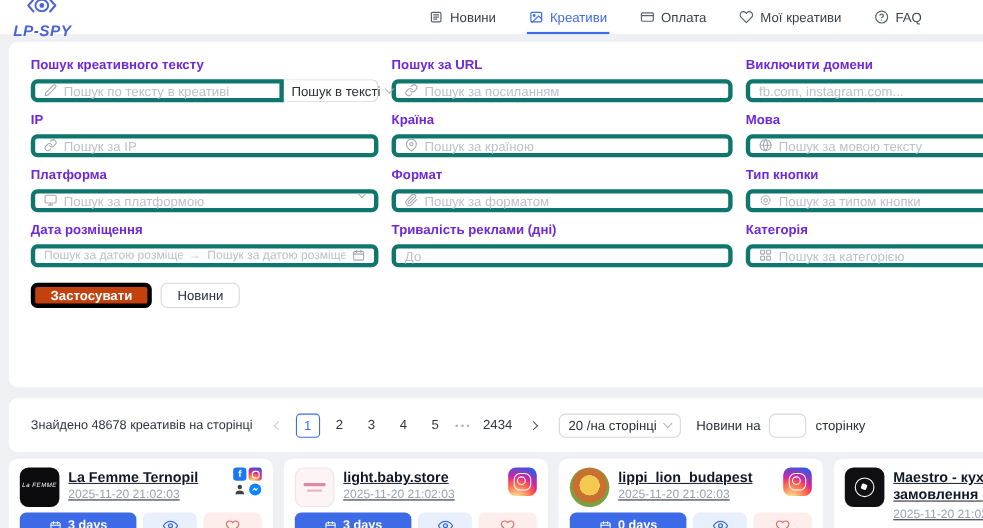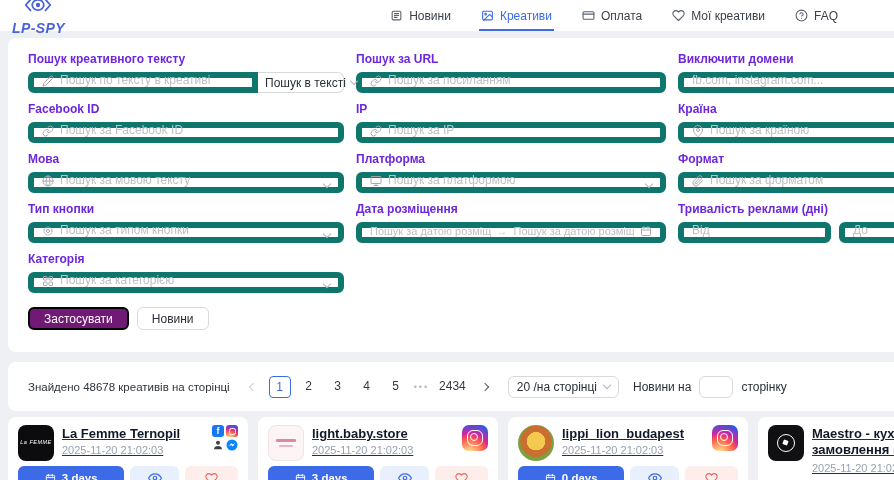--- a/index.html
+++ b/index.html
@@ -28,22 +28,22 @@
   }
   
   .panel {
     position:absolute; left:8px; top:38px; width:980px; height:314px;
     background:#fff; border-radius:8px; padding:14px 20px;
   }
   .grid { display:grid; grid-template-columns:316px 310px 310px; column-gap:12px; }
   .field { margin-bottom:9px; }
   .field > label { display:block; font-size:12px; font-weight:600; color:#6d28d9; margin-bottom:6px; }
   .control {
-    height:21px; border:6px solid #0f766e; border-radius:6px; background:#fff;
-    display:flex; align-items:flex-end; gap:6px; padding:0 8px; font-size:12px;
+    height:21px; border:4px solid #0f766e; border-radius:6px; background:#fff;
+    display:flex; align-items:flex-start; gap:6px; padding:0 8px; font-size:12px;
   }
   .control svg { color:#a4a9b2; flex-shrink:0; }
   .control input {
     flex:1; min-width:0; border:none; outline:none; font-size:12px; color:#2a2f38;
     font-family:inherit; background:transparent;
   }
   .control input::placeholder { color:#bcc0c8; }
   .ph { flex:1; color:#bcc0c8; white-space:nowrap; overflow:hidden; }
   .chev {
     width:6px; height:6px; border-right:1.4px solid #b0b4bb; border-bottom:1.4px solid #b0b4bb;
@@ -59,21 +59,21 @@
   .daterange input { font-size:11px; }
   .daterange .arrow { color:#c3c7cd; font-size:11px; flex-shrink:0; }
   .duo { display:flex; gap:8px; }
   .duo .control:first-child { width:153px; }
   .duo .control:last-child { flex:1; }
   .actions { grid-column:1 / -1; display:flex; gap:8px; margin-top:5px; }
   .btn {
     height:23px; border-radius:6px; font-size:12px; font-family:inherit; cursor:pointer;
     display:flex; align-items:center; padding:0 14px;
   }
-  .btn-primary { background:#701a75; border:2px solid #000000; color:#fff; }
+  .btn-primary { background:#c2410c; border:4px solid #000000; color:#fff;font-weight:bold; }
   .btn-ghost { background:#fff; border:1px solid #d9d9d9; color:#2a2f38; }
   
   .pagebar {
     position:absolute; left:8px; top:362px; width:900px; height:49px; background:#fff;
     border-radius:8px; display:flex; align-items:center; padding:0 20px; gap:14px;
   }
   .summary { font-size:11.5px; color:#2f333c; }
   .pager { display:flex; align-items:center; gap:7px; }
   .pg {
     min-width:22px; height:22px; line-height:21px; text-align:center; font-size:12px;
@@ -208,30 +208,20 @@
       </div>
     </div>
     <div class="field">
       <label>Виключити домени</label>
       <div class="control">
         <input type="text" placeholder="fb.com, instagram.com..." style="">
       </div>
     </div>
 
     <div class="field">
-      <label>Facebook ID</label>
-      <div class="control">
-        <svg width="12" height="12" viewBox="0 0 24 24" fill="none" stroke="currentColor" stroke-width="2" stroke-linecap="round" stroke-linejoin="round">
-            <path d="M10 13a5 5 0 007.54.54l3-3a5 5 0 00-7.07-7.07l-1.72 1.71"></path>
-            <path d="M14 11a5 5 0 00-7.54-.54l-3 3a5 5 0 007.07 7.07l1.71-1.71"></path>
-          </svg>
-        <input type="text" placeholder="Пошук за Facebook ID" style="">
-      </div>
-    </div>
-    <div class="field">
       <label>IP</label>
       <div class="control">
         <svg width="12" height="12" viewBox="0 0 24 24" fill="none" stroke="currentColor" stroke-width="2" stroke-linecap="round" stroke-linejoin="round">
             <path d="M10 13a5 5 0 007.54.54l3-3a5 5 0 00-7.07-7.07l-1.72 1.71"></path>
             <path d="M14 11a5 5 0 00-7.54-.54l-3 3a5 5 0 007.07 7.07l1.71-1.71"></path>
           </svg>
         <input type="text" placeholder="Пошук за IP" style="">
       </div>
     </div>
     <div class="field">
@@ -297,23 +287,20 @@
         <input type="text" placeholder="Пошук за датою розміщення" style="">
         <svg width="12" height="12" viewBox="0 0 24 24" fill="none" stroke="currentColor" stroke-width="2" stroke-linecap="round" stroke-linejoin="round">
             <rect x="3" y="5" width="18" height="16" rx="2"></rect>
             <path d="M8 3v4M16 3v4M3 10h18"></path>
           </svg>
       </div>
     </div>
     <div class="field">
       <label>Тривалість реклами (дні)</label>
       <div class="duo">
-        <div class="control">
-            <input type="text" placeholder="Від" style="">
-          </div>
         <div class="control">
             <input type="text" placeholder="До" style="">
           </div>
       </div>
     </div>
 
     <div class="field">
       <label>Категорія</label>
       <div class="control">
         <svg width="12" height="12" viewBox="0 0 24 24" fill="none" stroke="currentColor" stroke-width="2" stroke-linejoin="round">

